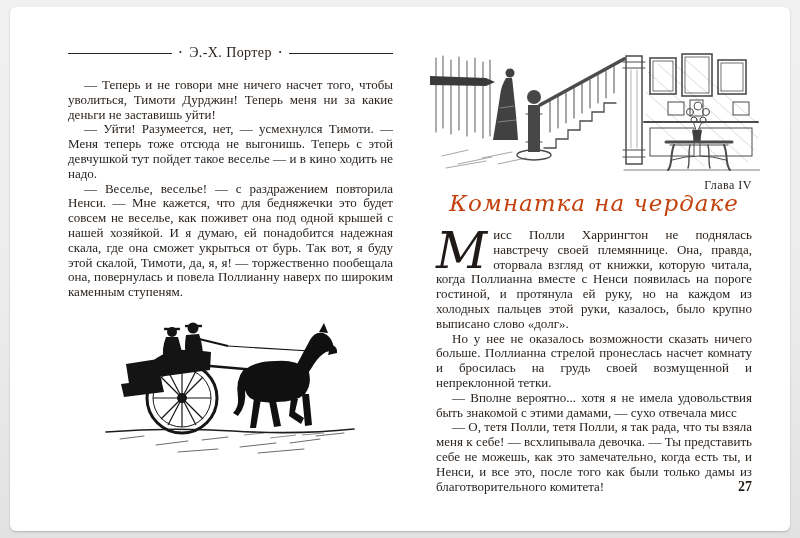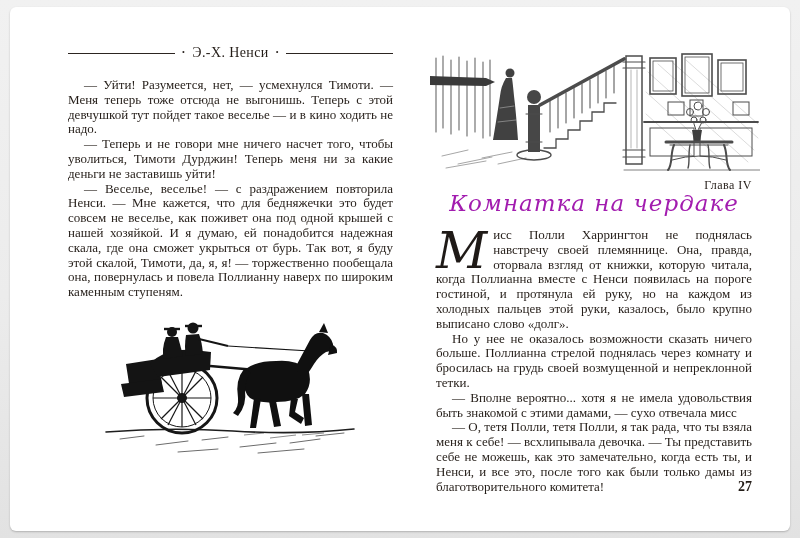--- a/index.html
+++ b/index.html
@@ -31,48 +31,48 @@
   .illus-left svg,.illus-right svg{width:100%;height:100%;display:block;}
   
   .illus-right{position:absolute;left:418px;top:45px;width:332px;height:122px;}
   .chapter-label{
     position:absolute;left:426px;top:171px;width:316px;text-align:right;
     font-size:12px;letter-spacing:.5px;
   }
   .chapter-title{
     position:absolute;left:426px;top:183px;width:316px;text-align:center;
     font-family:"DejaVu Serif",serif;font-style:italic;
-    font-size:23px;letter-spacing:1px;color:#a21caf;
+    font-size:23px;letter-spacing:1px;color:#c2410c;
   }
   .body-right{position:absolute;left:426px;top:221px;width:316px;}
   .dropcap{
     float:left;font-family:"DejaVu Serif",serif;font-style:italic;
     font-size:50px;line-height:42px;padding:2px 6px 0 0;color:#1f1a17;
   }
   .folio{
     position:absolute;left:426px;top:472px;width:316px;text-align:right;
     font-weight:bold;font-size:14px;
   }
 </style>
 </head>
 <body>
 
 <div class="spread">
 
   <div class="running-head">
     <span class="rule"></span>
     <span class="orn">•</span>
-    <span class="head-author">Э.-Х. Ненси</span>
+    <span class="head-author">Э.-Х. Портер</span>
     <span class="orn">•</span>
     <span class="rule"></span>
   </div>
 
   <div class="body-text body-left">
+    <p>— Теперь и не говори мне ничего насчет того, чтобы уволиться, Тимоти Дурджин! Теперь меня ни за какие деньги не заставишь уйти!</p>
     <p>— Уйти! Разумеется, нет, — усмехнулся Тимоти. — Меня теперь тоже отсюда не выгонишь. Теперь с этой девчушкой тут пойдет такое веселье — и в кино ходить не надо.</p>
-    <p>— Теперь и не говори мне ничего насчет того, чтобы уволиться, Тимоти Дурджин! Теперь меня ни за какие деньги не заставишь уйти!</p>
     <p>— Веселье, веселье! — с раздражением повторила Ненси. — Мне кажется, что для бедняжечки это будет совсем не веселье, как поживет она под одной крышей с нашей хозяйкой. И я думаю, ей понадобится надежная скала, где она сможет укрыться от бурь. Так вот, я буду этой скалой, Тимоти, да, я, я! — торжественно пообещала она, повернулась и повела Поллианну наверх по широким каменным ступеням.</p>
   </div>
 
   <div class="illus-left" aria-label="horse-and-carriage-ink-drawing">
     <svg viewBox="0 0 264 152">
 
       <g stroke="#1d1d1d" fill="none" stroke-linecap="round">
         <path d="M8 126 Q70 121 135 125 T256 123" stroke-width="1.6"></path>
         <g stroke-width="1" opacity="0.65">
           <path d="M22 133 l24 -3"></path>
@@ -247,20 +247,20 @@
         <path d="M196 118 H332" stroke-width="1" opacity="0.7"></path>
       </g>
     </svg>
   </div>
 
   <div class="chapter-label">Глава IV</div>
   <div class="chapter-title">Комнатка на чердаке</div>
 
   <div class="body-text body-right">
     <p style="text-indent:0"><span class="dropcap">М</span><span>исс Полли Харрингтон не поднялась навстречу своей племяннице. Она, правда, оторвала взгляд от книжки, которую читала, когда Поллианна вместе с Ненси появилась на пороге гостиной, и протянула ей руку, но на каждом из холодных пальцев этой руки, казалось, было крупно выписано слово «долг».</span></p>
-    <p>Но у нее не оказалось возможности сказать ничего больше. Поллианна стрелой поднялась через комнату и бросилась на грудь своей возмущенной и непреклонной тетки.</p>
+    <p>Но у нее не оказалось возможности сказать ничего больше. Поллианна стрелой пронеслась насчет комнату и бросилась на грудь своей возмущенной и непреклонной тетки.</p>
     <p>— Вполне вероятно... хотя я не имела удовольствия быть знакомой с этими дамами, — сухо отвечала мисс</p>
     <p>— О, тетя Полли, тетя Полли, я так рада, что ты взяла меня к себе! — всхлипывала девочка. — Ты представить себе не можешь, как это замечательно, когда есть ты, и Ненси, и все это, после того как были только дамы из благотворительного комитета!</p>
   </div>
 
   <div class="folio">27</div>
 
 </div>
 
 </body></html>

